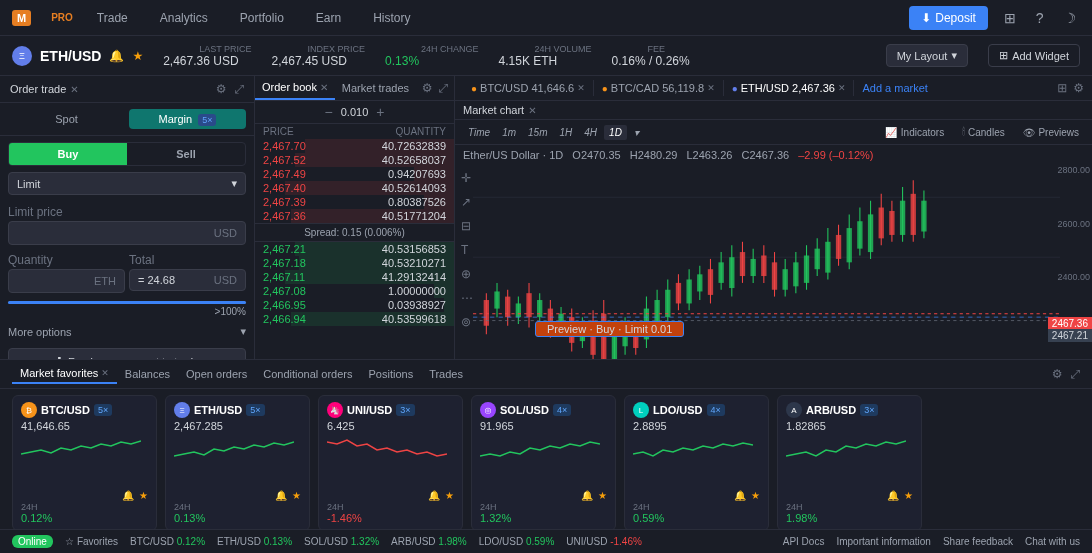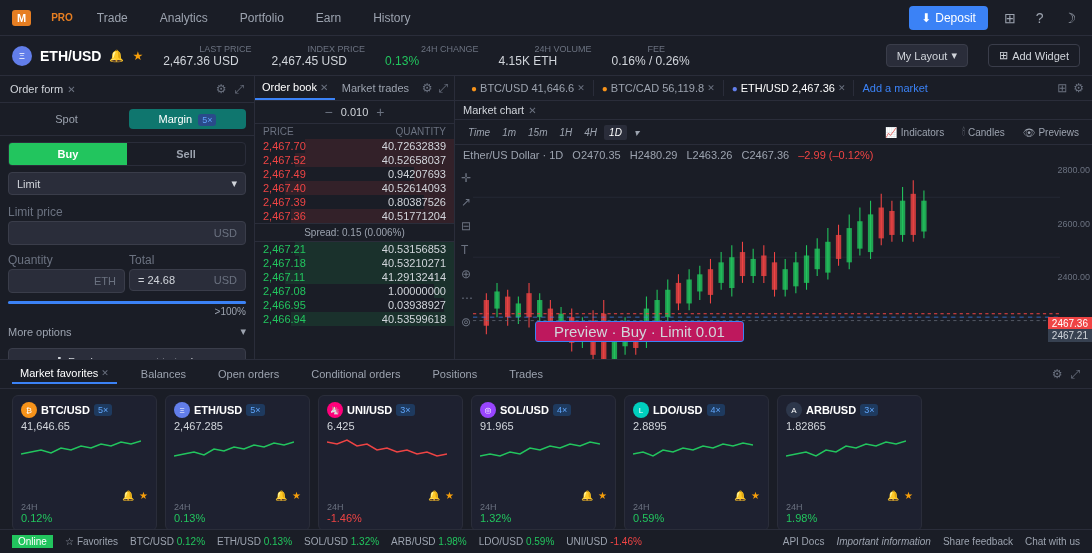--- a/index.html
+++ b/index.html
@@ -101,21 +101,21 @@
     .chart-area { flex: 1; background: #1a1d26; position: relative; overflow: hidden; }
     .chart-ohlc { position: absolute; top: 4px; left: 8px; font-size: 11px; color: #9ca3af; }
     .chart-ohlc span { margin-right: 6px; }
     .chart-ohlc .neg { color: #ef4444; }
     .y-label { color: #6b7280; font-size: 9px; text-align: right; }
     .x-label { color: #6b7280; font-size: 9px; }
 
     
     .chart-side-tools { position: absolute; left: 0; top: 20px; display: flex; flex-direction: column; gap: 6px; padding: 4px; }
     .side-tool { color: #6b7280; cursor: pointer; font-size: 12px; padding: 2px; }
-    .btm-tab-row { display: flex; align-items: center; padding: 4px 12px; border-bottom: 1px solid #2a2d3a; gap: 16px; }
+    .btm-tab-row { display: flex; align-items: center; padding: 4px 12px; border-bottom: 1px solid #2a2d3a; gap: 0; }
     .btm-tab { padding: 3px 8px; font-size: 11px; color: #9ca3af; cursor: pointer; display: flex; align-items: center; gap: 3px; }
     .btm-tab.active { color: #fff; border-bottom: 2px solid #3b82f6; }
     .btm-tab-close { color: #6b7280; font-size: 9px; }
     .btm-tab-right { margin-left: auto; display: flex; gap: 8px; color: #6b7280; font-size: 12px; }
 
     
     .favorites-row { display: flex; gap: 8px; padding: 6px 12px; overflow: hidden; }
     .fav-card { background: #1e2130; border: 1px solid #2a2d3a; border-radius: 6px; padding: 6px 8px; width: 145px; flex-shrink: 0; }
     .fav-card-header { display: flex; align-items: center; gap: 4px; margin-bottom: 2px; }
     .fav-icon { width: 16px; height: 16px; border-radius: 50%; display: flex; align-items: center; justify-content: center; font-size: 8px; color: #fff; flex-shrink: 0; }
@@ -126,28 +126,28 @@
     .fav-footer { display: flex; align-items: center; justify-content: space-between; }
     .fav-24h { display: flex; flex-direction: column; margin-top: 36px; }
     .fav-24h-label { font-size: 9px; color: #6b7280; }
     .fav-pct { font-size: 11px; }
     .fav-pct.positive { color: #22c55e; }
     .fav-pct.negative { color: #ef4444; }
     .fav-icons { display: flex; gap: 4px; color: #6b7280; font-size: 10px; }
 
     
     .status-bar { display: flex; align-items: center; background: #1a1d26; border-top: 1px solid #2a2d3a; height: 24px; padding: 0 12px; gap: 12px; font-size: 10px; position: absolute; bottom: 0; width: 100%; }
-    .online-badge { background: #22c55e; color: #fff; padding: 1px 6px; border-radius: 0; font-size: 10px; }
+    .online-badge { background: #22c55e; color: #fff; padding: 1px 6px; border-radius: 6px; font-size: 10px; }
     .status-item { color: #9ca3af; }
     .status-item .positive { color: #22c55e; }
     .status-item .negative { color: #ef4444; }
     .status-right { margin-left: auto; display: flex; gap: 12px; }
 
     
-    .preview-label { position: absolute; background: #be185d; color: #d1d5db; font-size: 15px; padding: 1px 18px; border-radius: 3px; border: 1px solid #3b82f6; }
+    .preview-label { position: absolute; background: #c2410c; color: #d1d5db; font-size: 11px; padding: 1px 11px; border-radius: 3px; border: 1px solid #3b82f6; }
 
     
     .ob-market-panel { width: 200px; border-right: 1px solid #2a2d3a; display: flex; flex-direction: column; flex-shrink: 0; }
     .ob-mkt-tabs { display: flex; border-bottom: 1px solid #2a2d3a; }
     .ob-mkt-tab { flex: 1; text-align: center; padding: 5px; font-size: 11px; cursor: pointer; color: #9ca3af; display: flex; align-items: center; justify-content: center; gap: 3px; }
     .ob-mkt-tab.active { color: #fff; border-bottom: 2px solid #3b82f6; }
 
     svg { display: block; }
   </style>
 </head>
@@ -209,21 +209,21 @@
         <span>Add Widget</span>
     </button>
   </div>
 </div>
 
 <div class="main-area">
 
   <div class="order-form-panel">
     <div class="panel-header">
       <span class="panel-title">
-        <span>Order form</span>
+        <span>Order trade</span>
         <span class="close-x">✕</span>
       </span>
       <div class="panel-icons">
         <span style="cursor:pointer;">⚙</span>
         <span style="cursor:pointer;">⤢</span>
       </div>
     </div>
 
     <div class="tabs-row">
       <div class="tab-btn inactive">Spot</div>
@@ -773,17 +773,17 @@
     <span>Favorites</span>
   </span>
   <span class="status-item">BTC/USD <span class="positive">0.12%</span></span>
   <span class="status-item">ETH/USD <span class="positive">0.13%</span></span>
   <span class="status-item">SOL/USD <span class="positive">1.32%</span></span>
   <span class="status-item">ARB/USD <span class="positive">1.98%</span></span>
   <span class="status-item">LDO/USD <span class="positive">0.59%</span></span>
   <span class="status-item">UNI/USD <span class="negative">-1.46%</span></span>
   <div class="status-right">
     <span style="cursor:pointer;color:#9ca3af;">API Docs</span>
-    <span style="cursor:pointer;color:#9ca3af;font-style:italic;">Important information</span>
+    <span style="cursor:pointer;color:#9ca3af;">Important information</span>
     <span style="cursor:pointer;color:#9ca3af;">Share feedback</span>
     <span style="cursor:pointer;color:#9ca3af;">Chat with us</span>
   </div>
 </div>
 
 </body></html>

